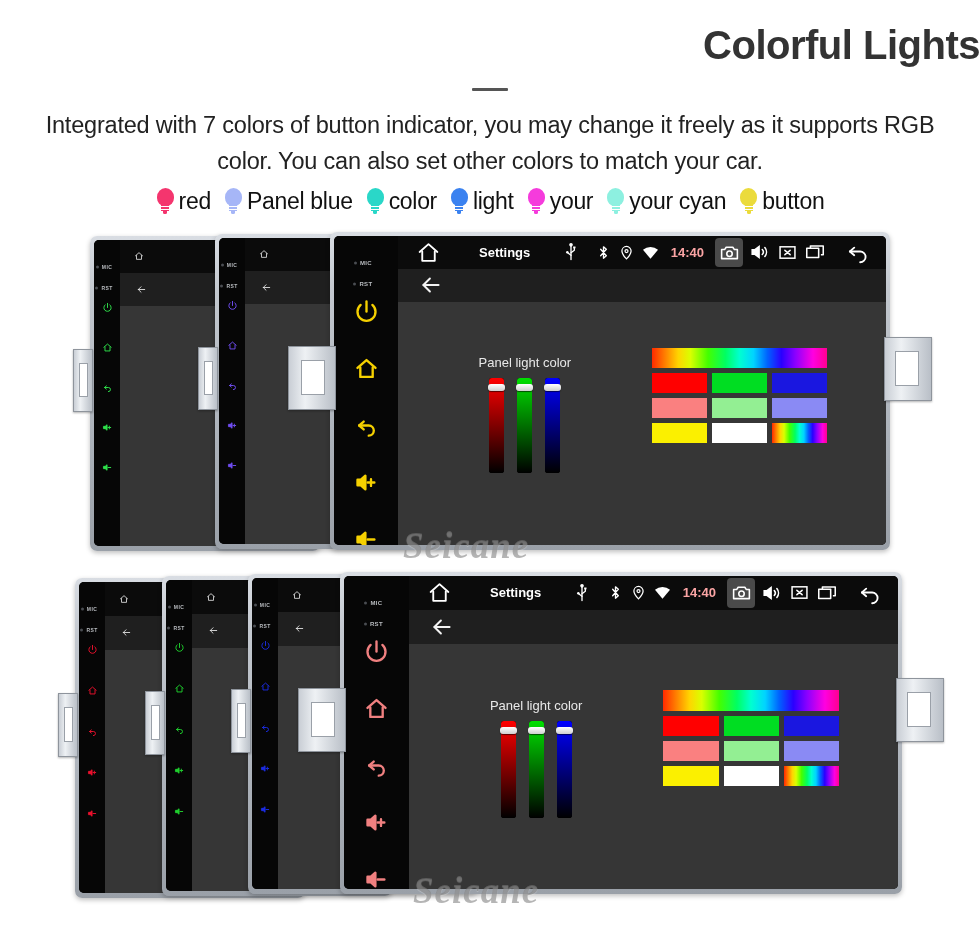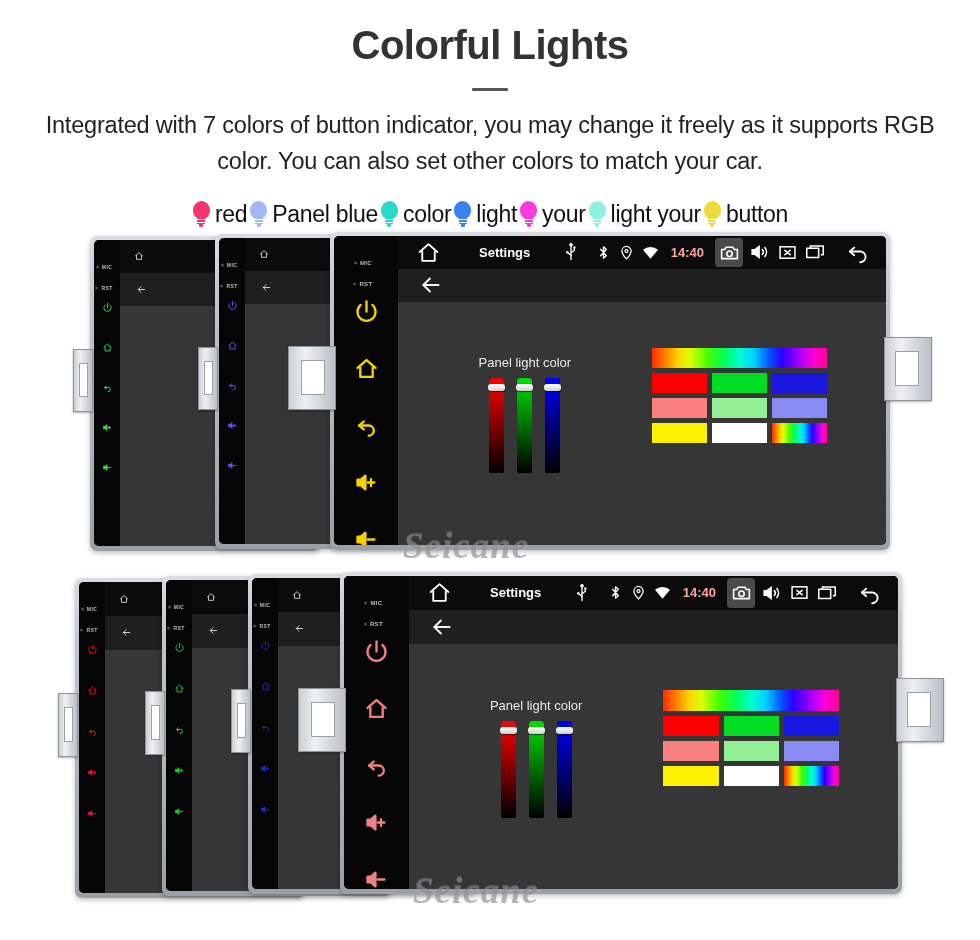--- a/index.html
+++ b/index.html
@@ -7,21 +7,21 @@
   body{
     width:980px;height:940px;
     background:#ffffff;
     font-family:"Liberation Sans", sans-serif;
     overflow:hidden;
     position:relative;
   }
 
   
   .page-title{
-    text-align:center;
+    text-align:right;
     font-size:40px;
     font-weight:bold;
     color:#333333;
     letter-spacing:-0.5px;
     margin:0;
     padding-top:22px;
     line-height:1.15;
   }
   .title-rule{
     width:36px;height:3px;
@@ -36,22 +36,22 @@
     line-height:1.55;
     margin:16px auto 0 auto;
     width:920px;
     letter-spacing:-0.2px;
   }
 
   
   .legend{
     display:flex;
     justify-content:center;
-    align-items:flex-end;
-    gap:2px;
+    align-items:flex-start;
+    gap:13px;
     margin-top:8px;
     height:40px;
   }
   .legend-item{
     display:flex;
     align-items:center;
     gap:4px;
   }
   .legend-label{
     font-size:23px;
@@ -259,21 +259,21 @@
         <span class="tip"></span>
       </span>
       <span class="legend-label">your</span>
     </div>
     <div class="legend-item">
       <span class="bulb" style="color: rgb(141, 240, 224);">
         <span class="glass"></span>
         <span class="base"></span>
         <span class="tip"></span>
       </span>
-      <span class="legend-label">light your</span>
+      <span class="legend-label">your cyan</span>
     </div>
     <div class="legend-item">
       <span class="bulb" style="color: rgb(235, 219, 60);">
         <span class="glass"></span>
         <span class="base"></span>
         <span class="tip"></span>
       </span>
       <span class="legend-label">button</span>
     </div>
   </div>

